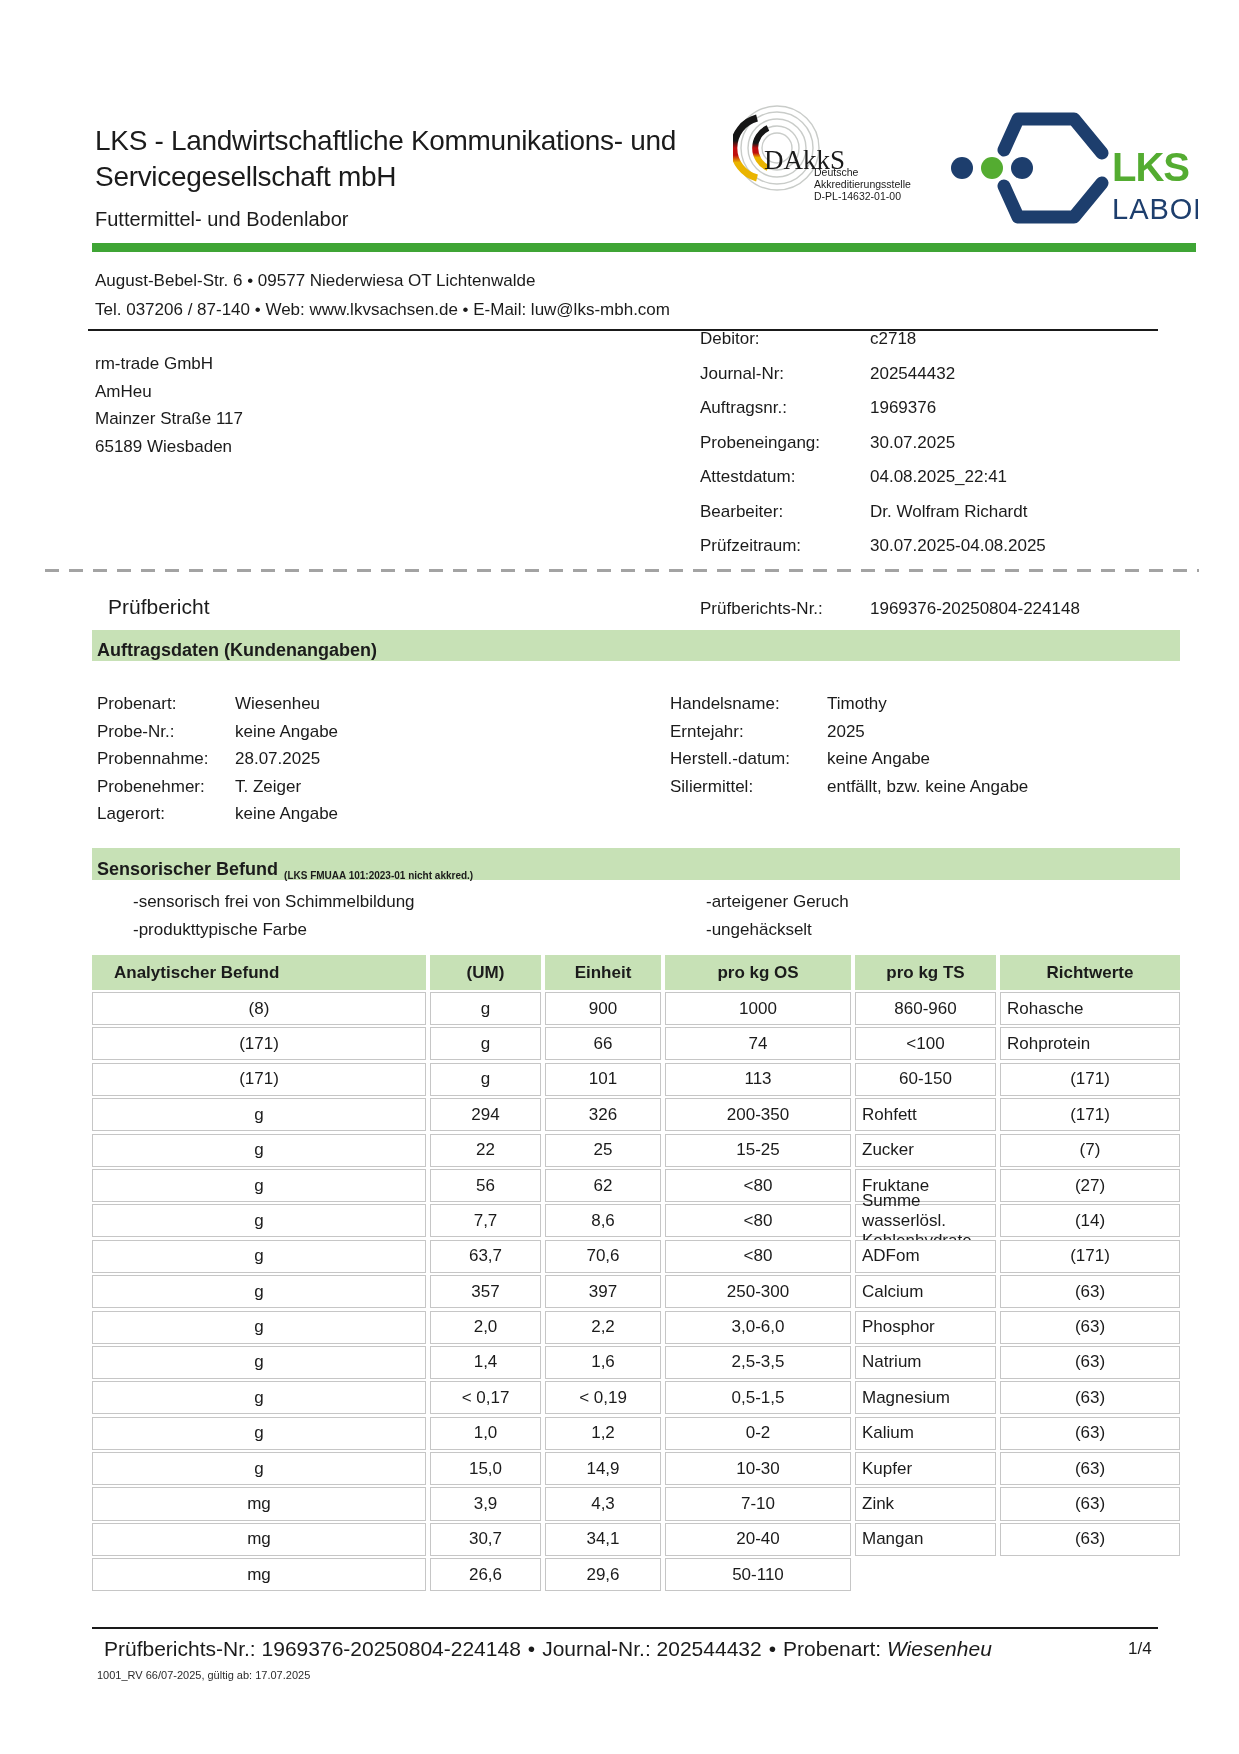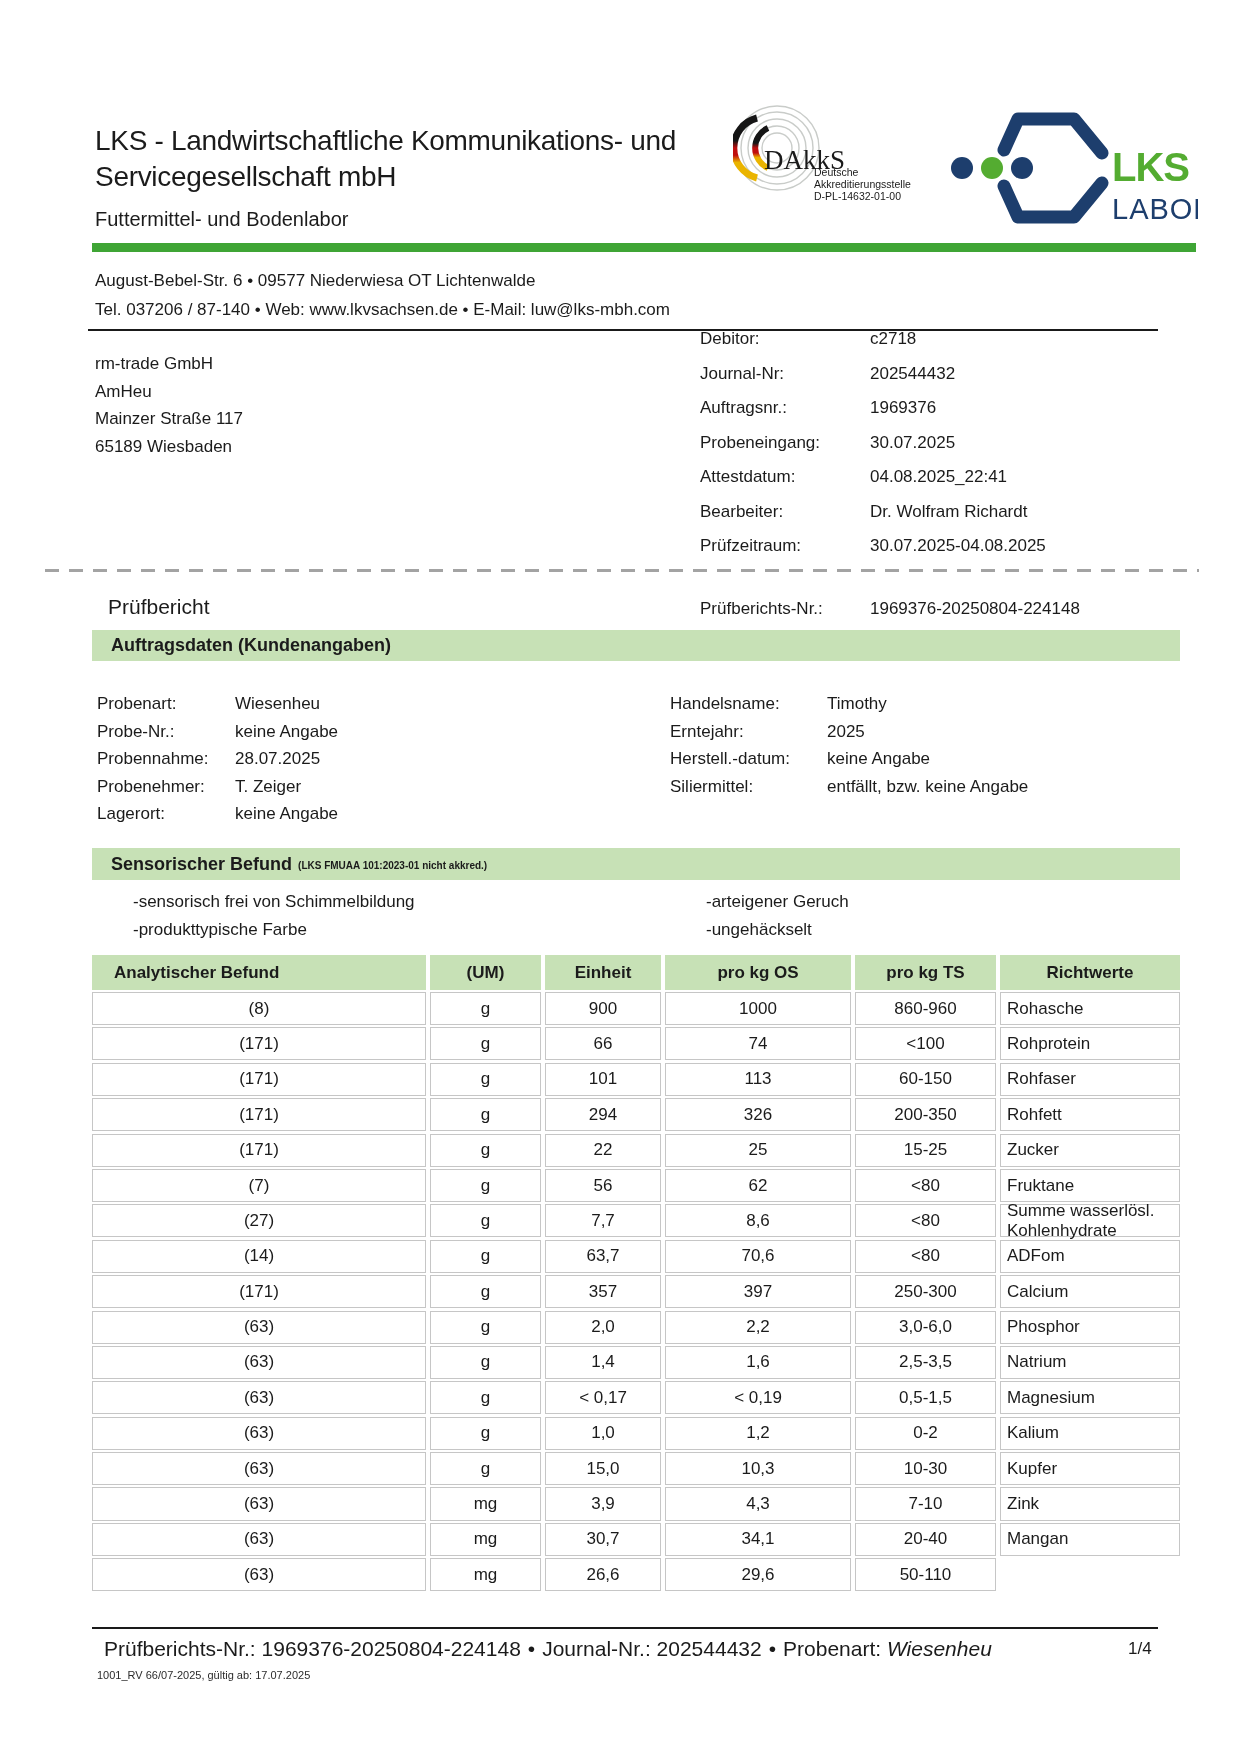--- a/index.html
+++ b/index.html
@@ -32,21 +32,21 @@
   .m-label{display:inline-block;width:170px;}
   .m-value{display:inline-block;}
 
   .dashed-sep{left:45px;top:569px;width:1154px;height:3px;
     background:repeating-linear-gradient(90deg,#a3a3a3 0 14px,transparent 14px 24px);}
 
   .report-title{left:108px;top:590px;font-size:21px;font-weight:normal;line-height:33px;}
   .report-no{left:700px;top:598px;font-size:17px;line-height:21px;}
   .report-no .m-label{width:170px;}
 
-  .section-bar{left:92px;width:1088px;background:var(--lightgreen);display:flex;align-items:center;padding-left:19px;box-sizing:border-box;}
+  .section-bar{left:92px;width:1088px;background:var(--lightgreen);display:flex;align-items:flex-end;padding-left:5px;box-sizing:border-box;}
   .bar-auftrag{top:630px;height:31px;}
   .bar-sensorik{top:848px;height:32px;}
   .section-bar .h{font-size:18px;font-weight:bold;}
   .section-bar .h-note{font-size:10px;font-weight:bold;margin-left:6px;position:relative;top:1px;}
 
   .auftrag-left{left:97px;top:690px;font-size:17px;}
   .auftrag-right{left:670px;top:690px;font-size:17px;}
   .kv-row{height:27.5px;line-height:27.5px;display:flex;}
   .auftrag-left .kv-label{display:inline-block;width:138px;}
   .auftrag-right .kv-label{display:inline-block;width:157px;}
@@ -254,21 +254,20 @@
       <div class="td c2">g</div>
       <div class="td c3">66</div>
       <div class="td c4">74</div>
       <div class="td c5">&lt;100</div>
       <div class="td c0">Rohprotein</div>
       <div class="td c1">(171)</div>
       <div class="td c2">g</div>
       <div class="td c3">101</div>
       <div class="td c4">113</div>
       <div class="td c5">60-150</div>
-      <div class="td c0">Rohfaser</div>
       <div class="td c1">(171)</div>
       <div class="td c2">g</div>
       <div class="td c3">294</div>
       <div class="td c4">326</div>
       <div class="td c5">200-350</div>
       <div class="td c0">Rohfett</div>
       <div class="td c1">(171)</div>
       <div class="td c2">g</div>
       <div class="td c3">22</div>
       <div class="td c4">25</div>
@@ -318,21 +317,21 @@
       <div class="td c0">Magnesium</div>
       <div class="td c1">(63)</div>
       <div class="td c2">g</div>
       <div class="td c3">1,0</div>
       <div class="td c4">1,2</div>
       <div class="td c5">0-2</div>
       <div class="td c0">Kalium</div>
       <div class="td c1">(63)</div>
       <div class="td c2">g</div>
       <div class="td c3">15,0</div>
-      <div class="td c4">10,3</div>
+      <div class="td c4">14,9</div>
       <div class="td c5">10-30</div>
       <div class="td c0">Kupfer</div>
       <div class="td c1">(63)</div>
       <div class="td c2">mg</div>
       <div class="td c3">3,9</div>
       <div class="td c4">4,3</div>
       <div class="td c5">7-10</div>
       <div class="td c0">Zink</div>
       <div class="td c1">(63)</div>
       <div class="td c2">mg</div>

